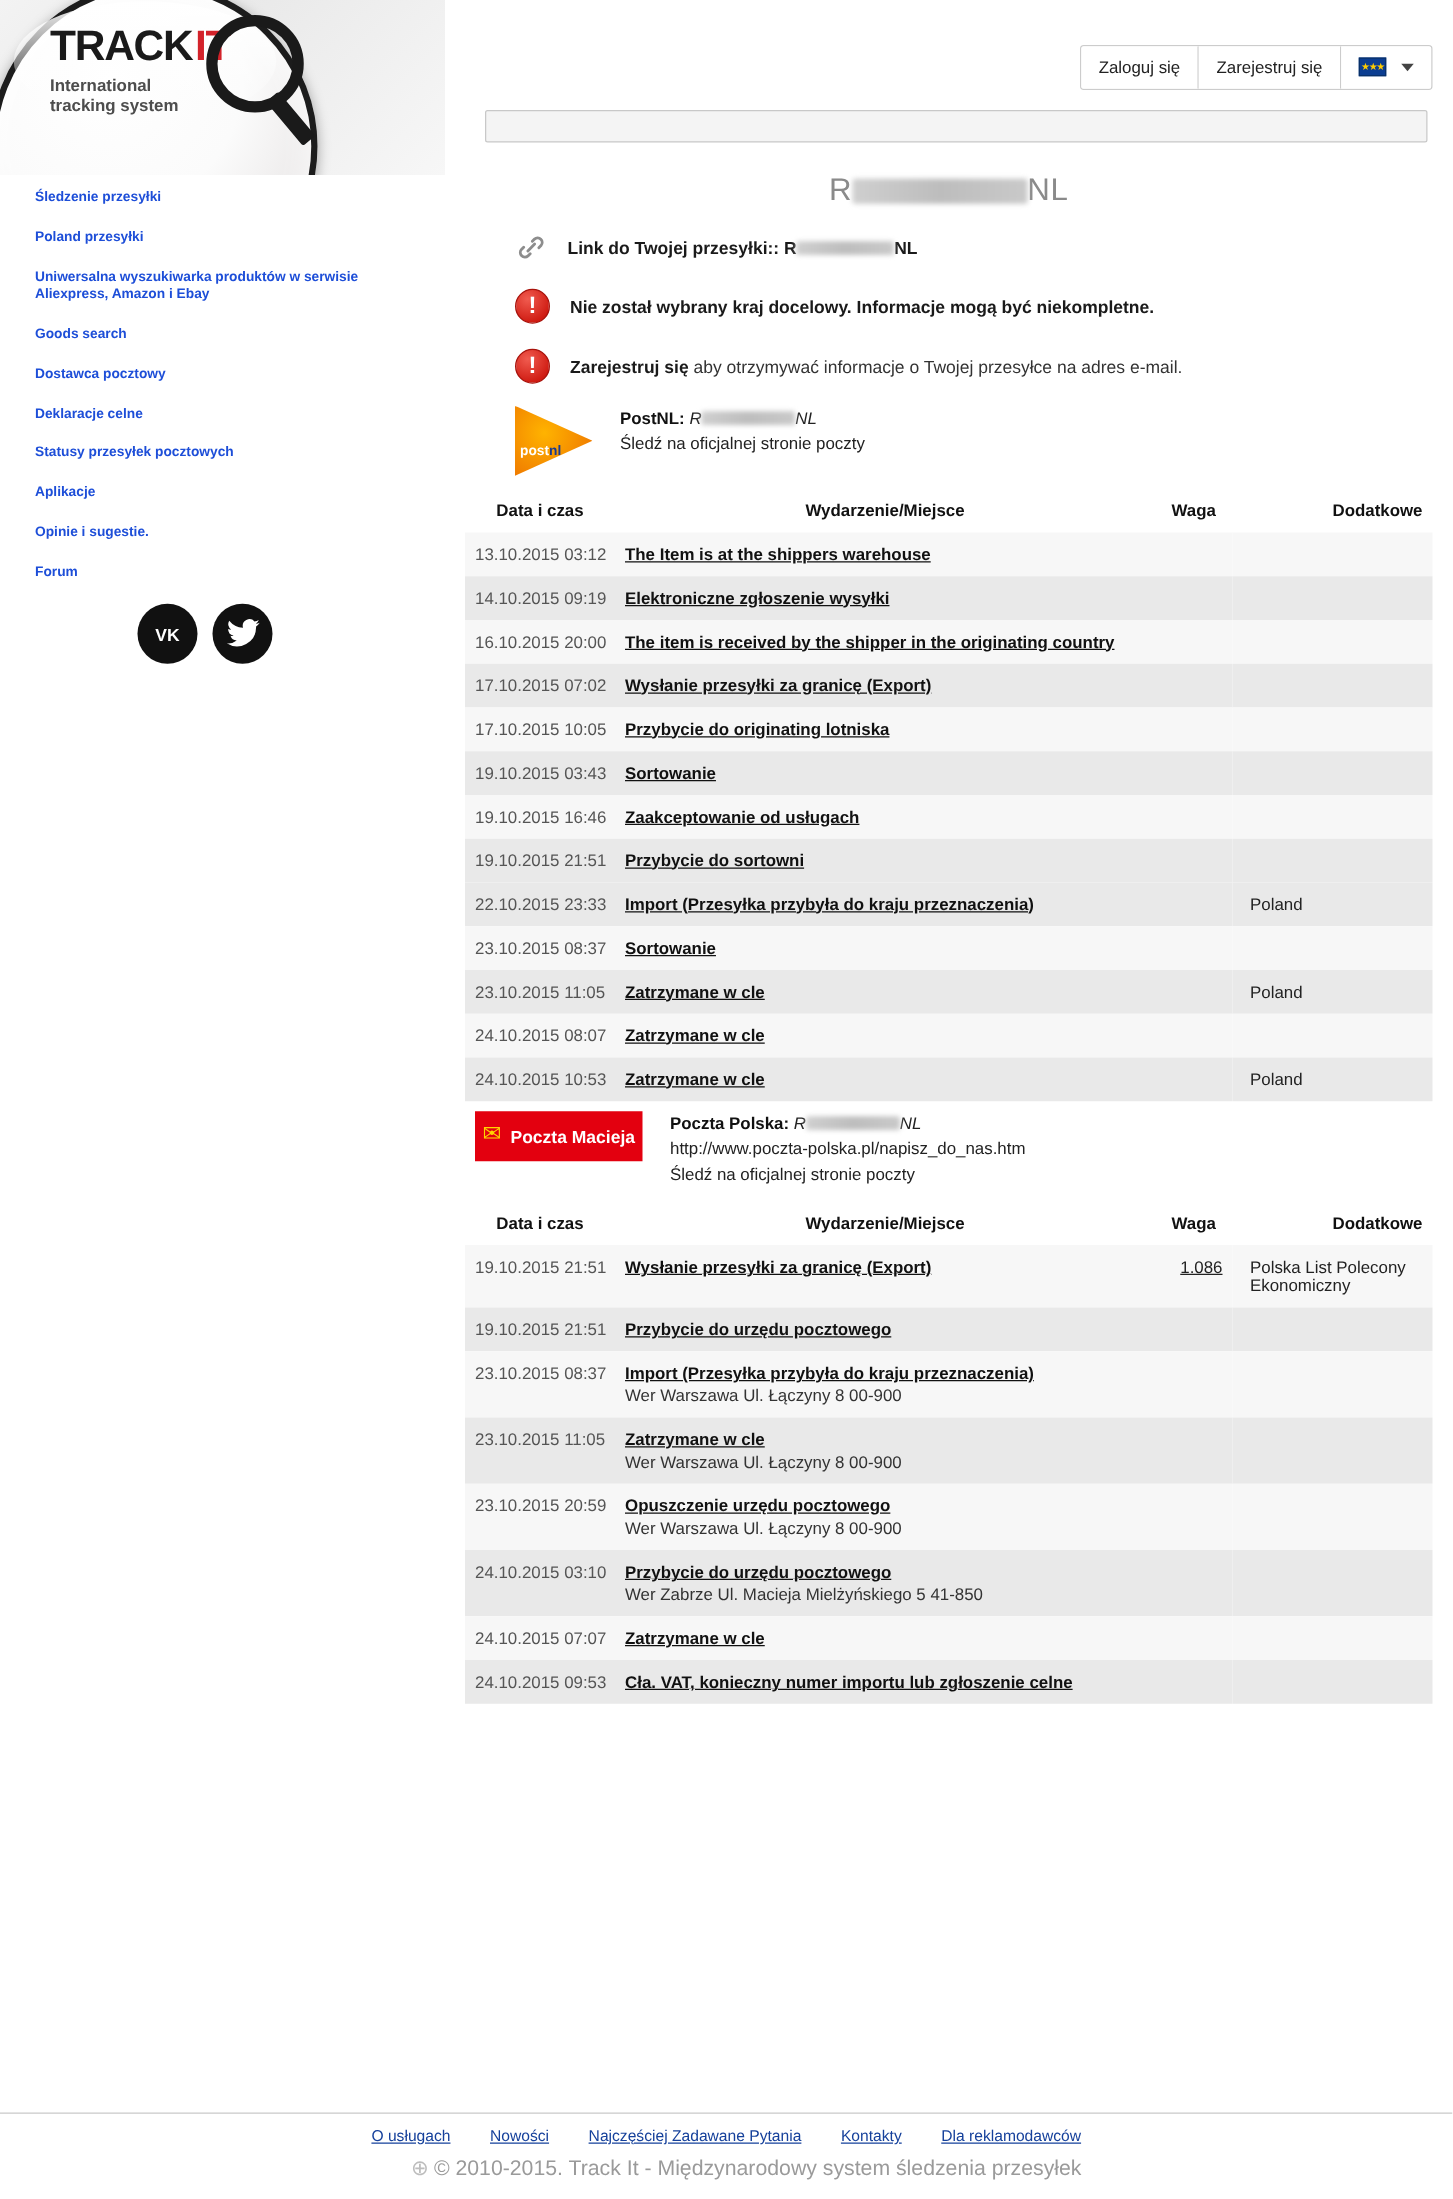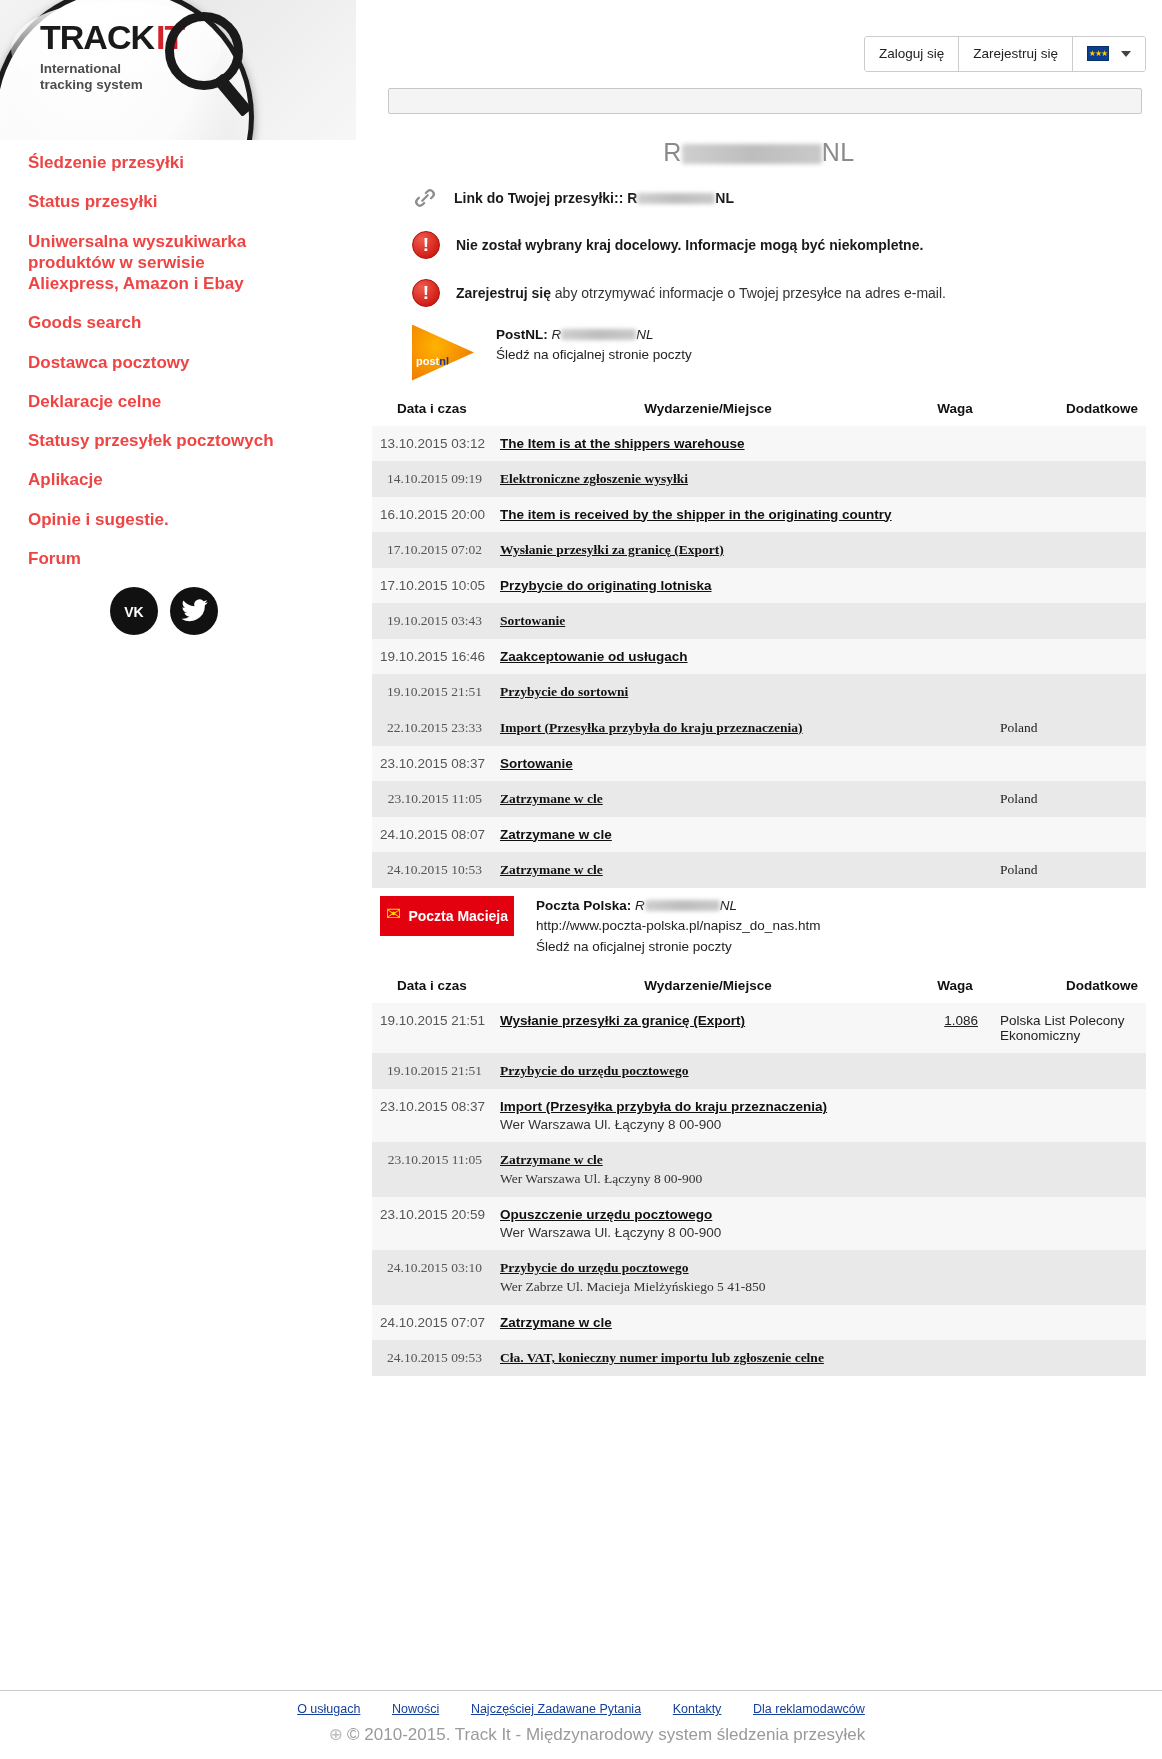--- a/index.html
+++ b/index.html
@@ -54,21 +54,21 @@
   .brand-mag-handle {
     position:absolute; left:186px; top:52px; width:13px; height:46px;
     background:#1a1a1a; transform:rotate(-40deg); border-radius:2px;
   }
   .brand-sub {
     margin-top:7px; font-size:13.5px; font-weight:bold; color:#4d4d4d; line-height:1.2;
   }
 
   .nav { position:relative; padding:12px 0 0 28px; z-index:3; }
   .nav-item {
-    display:block; font-size:17px; font-weight:bold; color:#ef4444;
+    display:block; font-size:11px; font-weight:bold; color:#1d4ed8;
     text-decoration:none; line-height:1.25; margin-bottom:18px;
     max-width:270px; cursor:pointer;
   }
 
   .social { position:relative; margin:16px 0 0 110px; display:flex; gap:12px; z-index:3; }
   .soc {
     width:48px; height:48px; border-radius:50%; background:#111;
     display:flex; align-items:center; justify-content:center; cursor:pointer;
   }
   .soc svg { display:block; }
@@ -151,21 +151,21 @@
   table.track th.c-date { width:120px; text-align:center; }
   table.track th.c-event { text-align:center; }
   table.track th.c-weight { width:62px; text-align:center; }
   table.track th.c-extra { width:160px; text-align:right; padding-left:14px; }
   table.track td { padding:10px 8px; vertical-align:top; font-size:13.5px; border:0; }
   table.track td.c-date { width:120px; text-align:right; color:#555; white-space:nowrap; padding-right:10px; }
   table.track td.c-event { color:#111; }
   table.track td.c-weight { width:62px; text-align:right; color:#222; }
   table.track td.c-extra { width:160px; text-align:left; color:#222; padding-left:14px; }
   table.track tr.odd td { background:#f7f7f7; }
-  table.track tr.even td { background:#e9e9e9;font-family:Liberation Serif, serif; }
+  table.track tr.even td { background:#e9e9e9; }
   .ev-link { font-weight:bold; color:#111; text-decoration:underline; cursor:pointer; }
   .ev-place { display:block; font-weight:normal; color:#333; margin-top:3px; }
   .wlink { text-decoration:underline; }
 
   
   #footer {
     position:absolute; left:0; bottom:0; width:1162px;
     border-top:1px solid #c9c9c9; background:#fff;
     padding:10px 0 14px 0; text-align:center;
   }
@@ -196,21 +196,21 @@
         </div>
         <div class="brand-sub">
           <div>International</div>
           <div>tracking system</div>
         </div>
       </div>
     </div>
 
     <nav class="nav">
       <a class="nav-item">Śledzenie przesyłki</a>
-      <a class="nav-item">Status przesyłki</a>
+      <a class="nav-item">Poland przesyłki</a>
       <a class="nav-item">Uniwersalna wyszukiwarka produktów w serwisie Aliexpress, Amazon i Ebay</a>
       <a class="nav-item">Goods search</a>
       <a class="nav-item">Dostawca pocztowy</a>
       <a class="nav-item">Deklaracje celne</a>
       <a class="nav-item">Statusy przesyłek pocztowych</a>
       <a class="nav-item">Aplikacje</a>
       <a class="nav-item">Opinie i sugestie.</a>
       <a class="nav-item">Forum</a>
     </nav>
 

